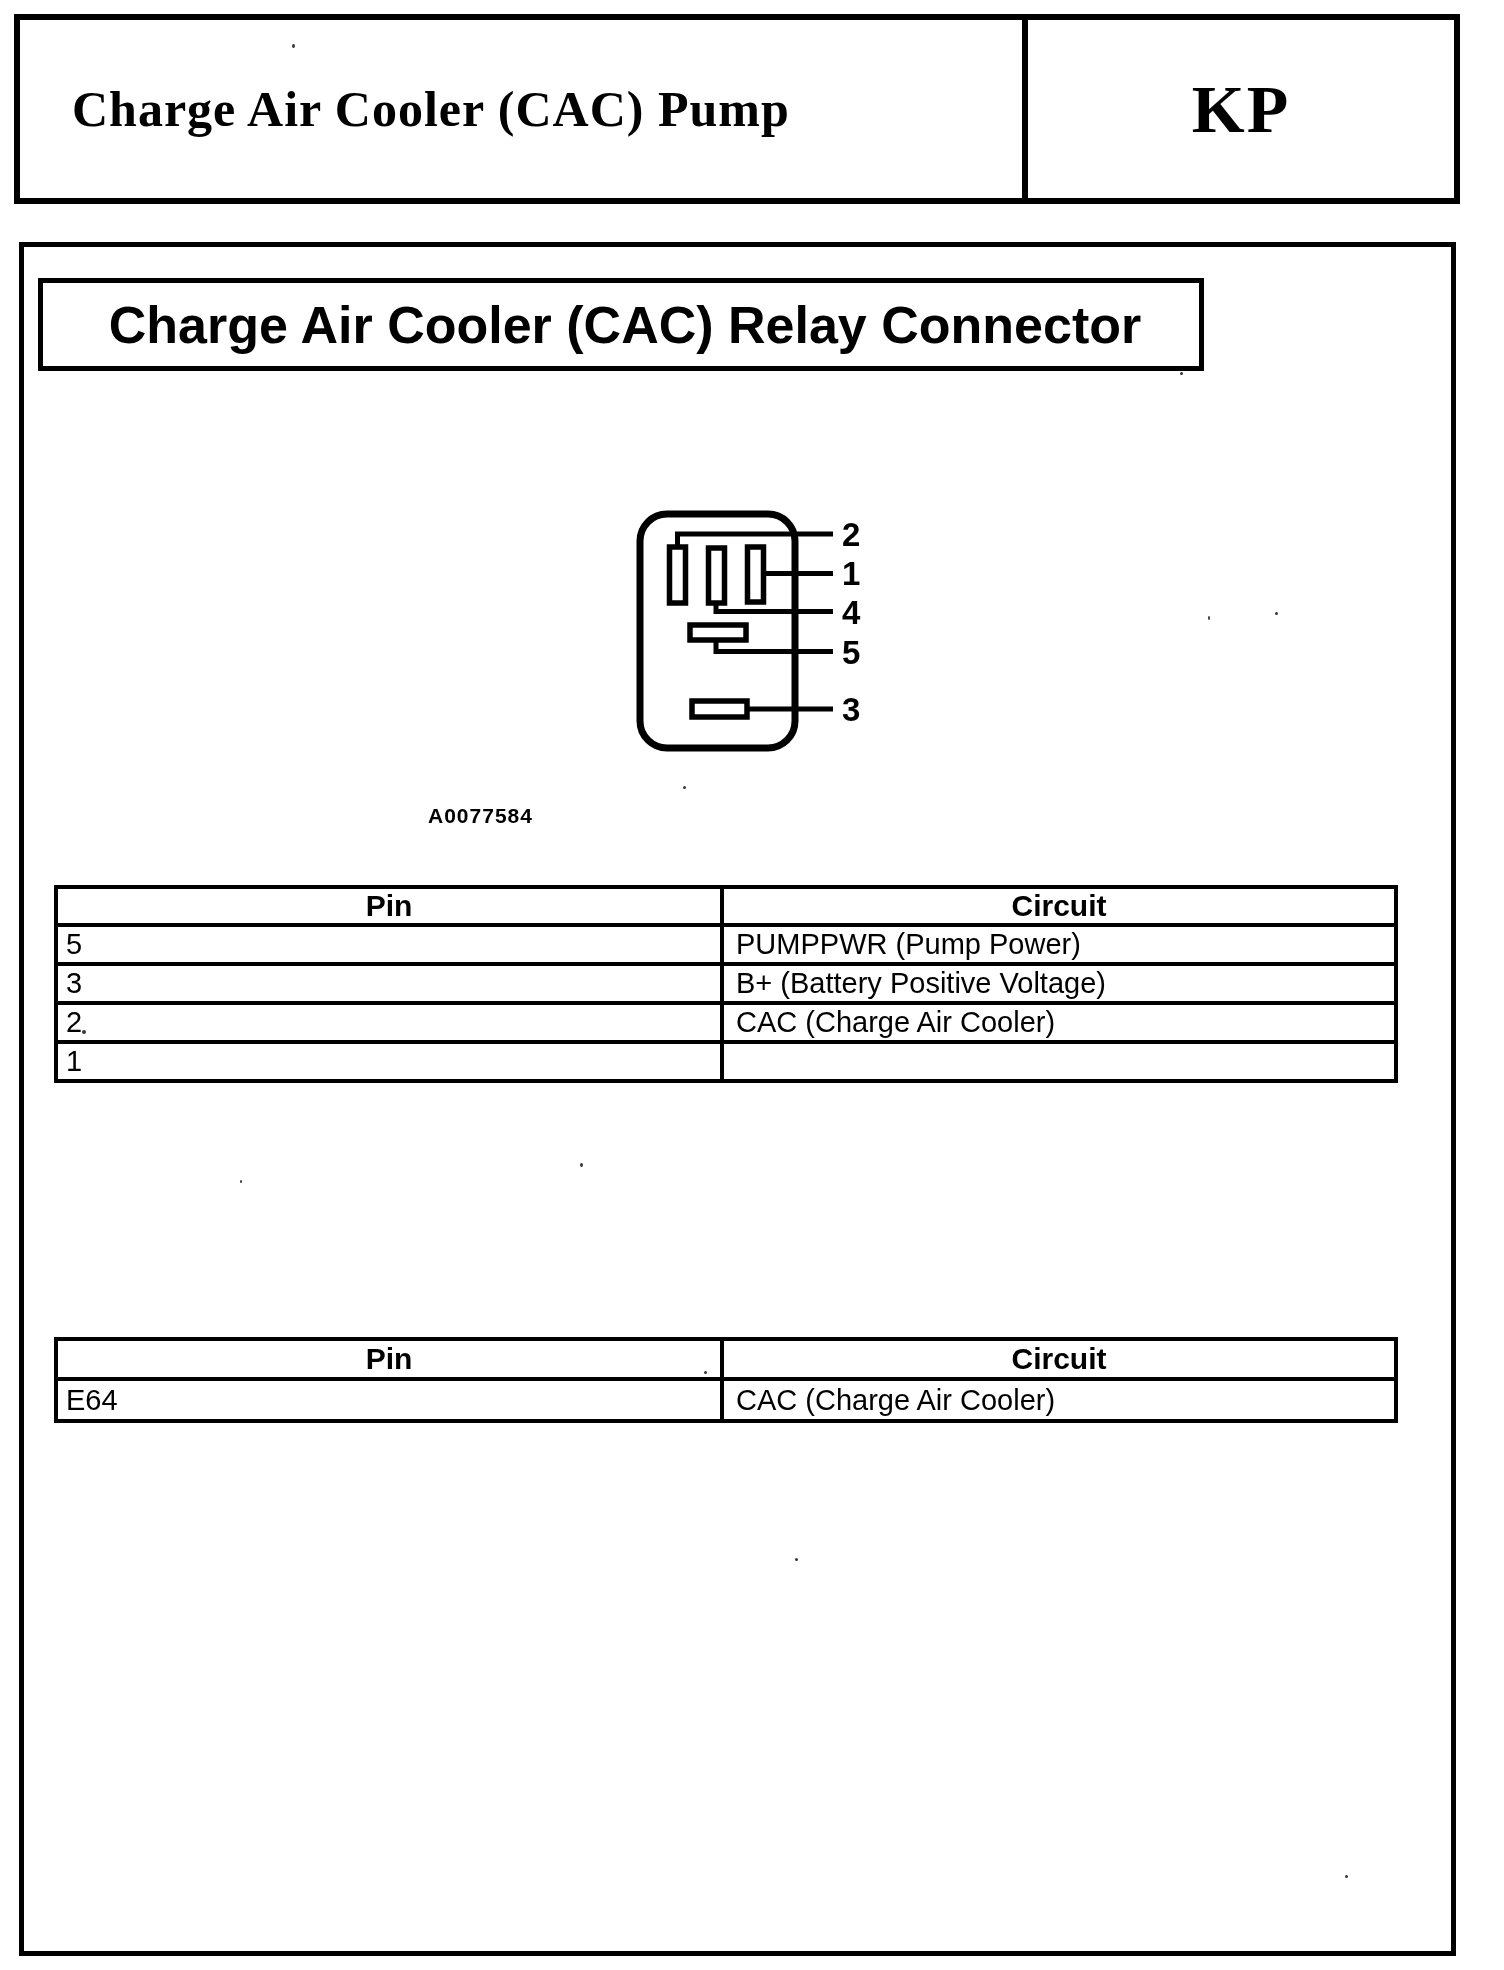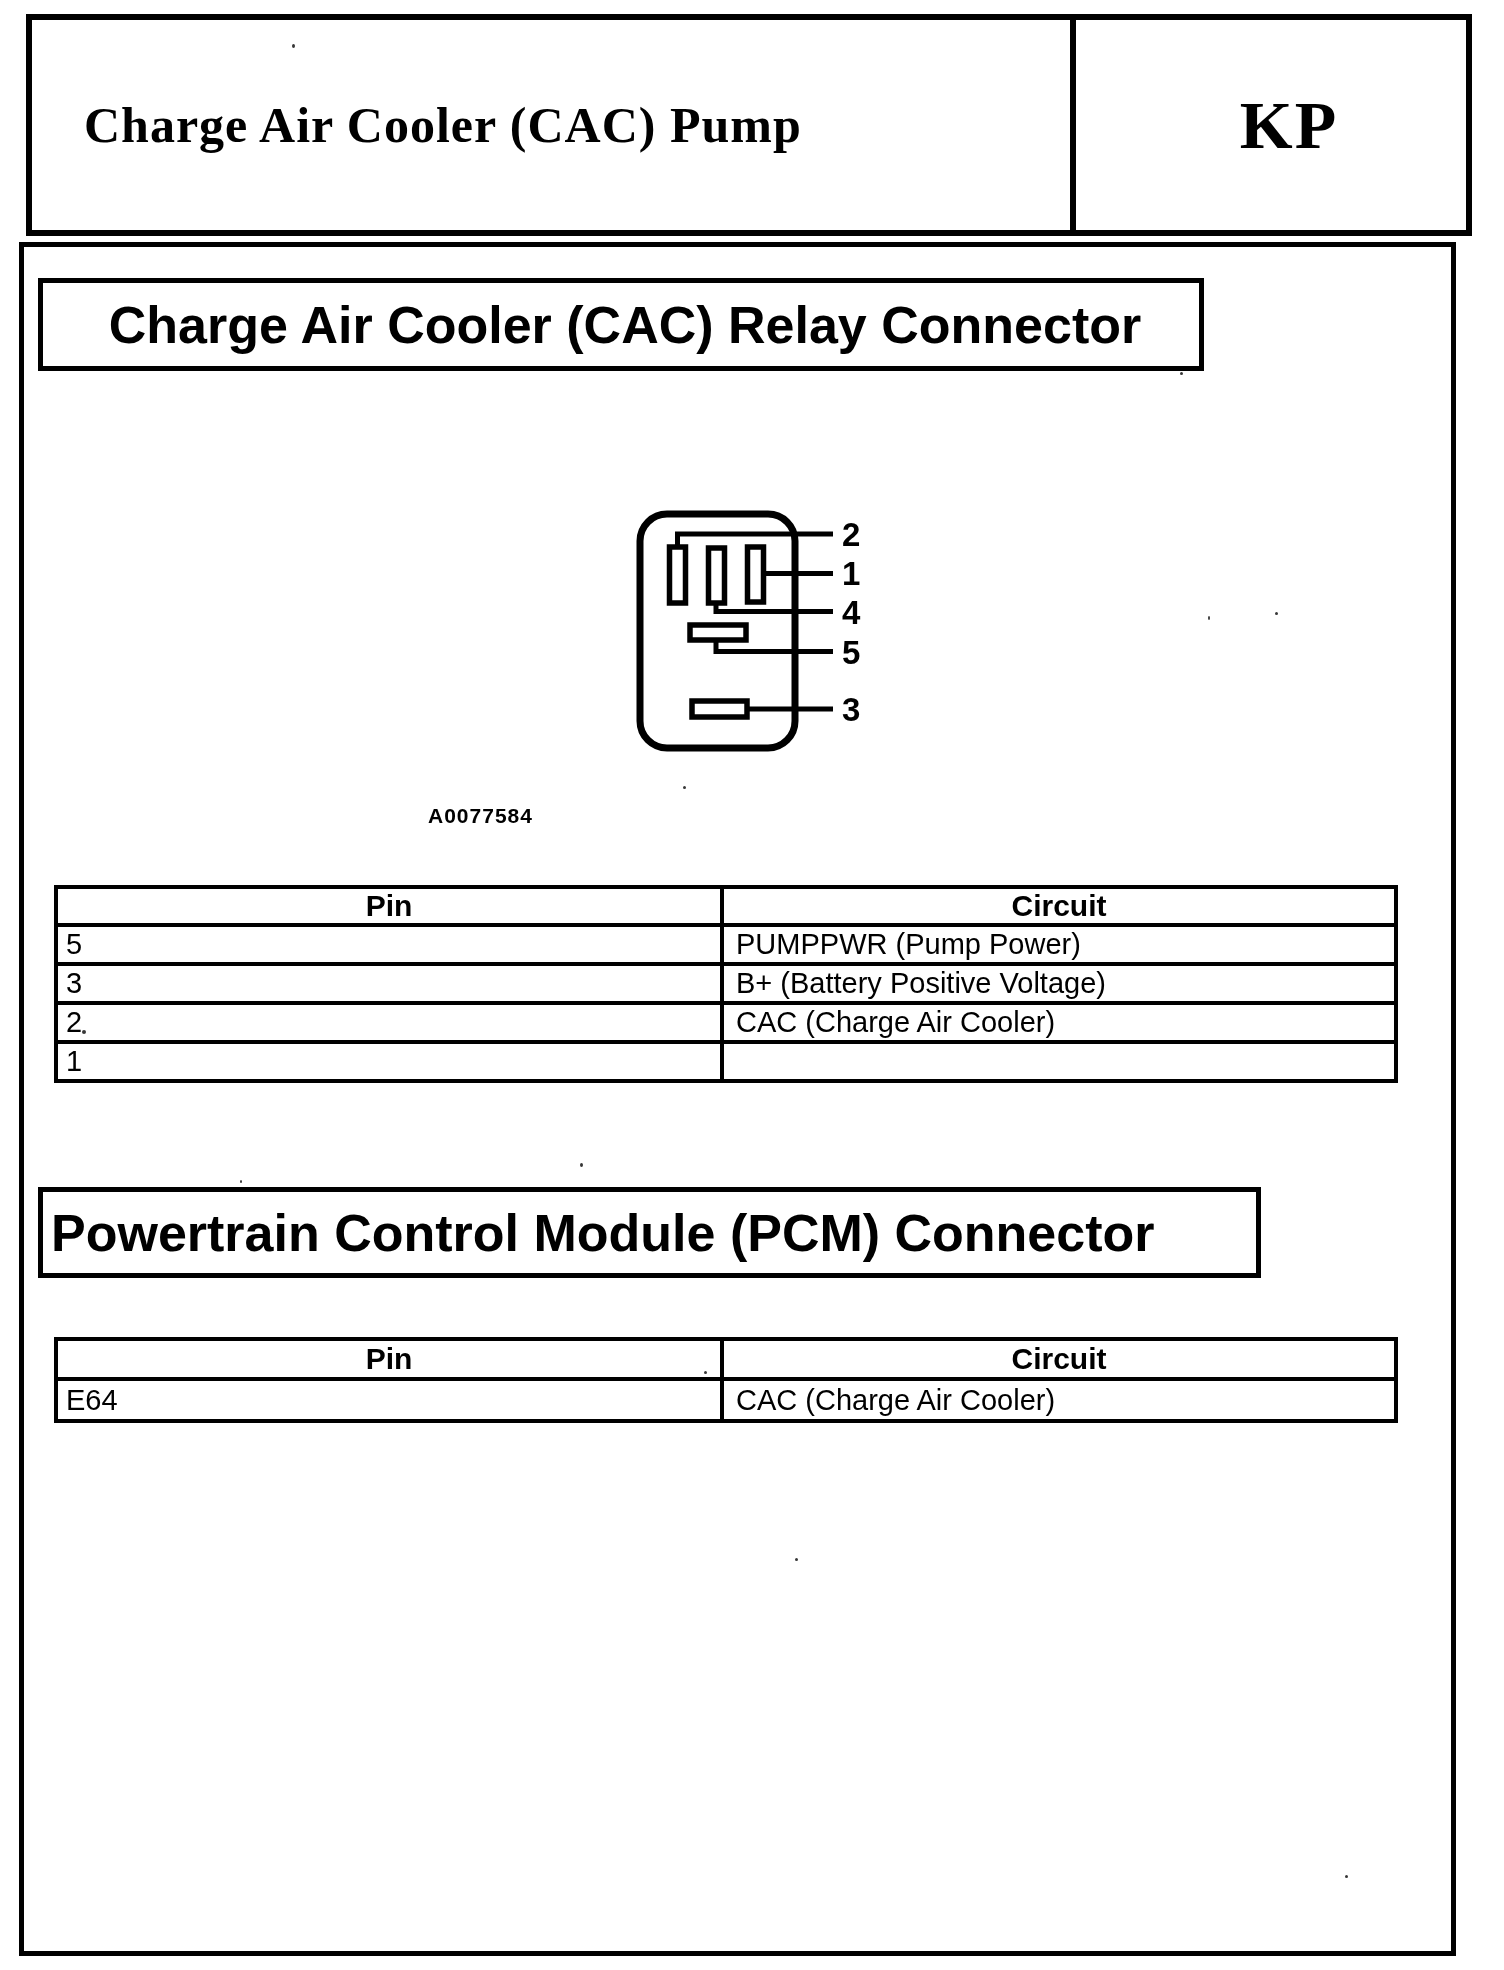--- a/index.html
+++ b/index.html
@@ -6,24 +6,23 @@
   .page{
     position:relative;
     width:1504px;height:1970px;
     background:#ffffff;
     font-family:"Liberation Sans","DejaVu Sans",sans-serif;
     color:#000;
     overflow:hidden;
   }
   
   .hdr-box{
-    position:absolute;left:26px;top:14px;width:1446px;height:222px;
+    position:absolute;left:14px;top:14px;width:1446px;height:190px;
     border:6px solid #000;box-sizing:border-box;
     display:flex;
-    gap:36px;
   }
   .hdr-title-cell{
     width:1002px;display:flex;align-items:center;
     padding-left:52px;box-sizing:border-box;
   }
   .hdr-title{
     font-family:"Liberation Serif","DejaVu Serif",serif;
     font-weight:bold;font-size:50px;letter-spacing:1px;white-space:nowrap;
   }
   .hdr-divider{width:6px;background:#000;}
@@ -147,23 +146,20 @@
     </div>
     <div class="trow">
       <div class="tcell-pin">2</div>
       <div class="tcell-circuit">CAC (Charge Air Cooler)</div>
     </div>
     <div class="trow">
       <div class="tcell-pin">1</div>
     </div>
   </div>
 
-  <div class="sect-box pcm">
-    <span class="sect-title">Powertrain Control Module (PCM) Connector</span>
-  </div>
 
   <div class="pin-table t2">
     <div class="trow thead-row">
       <div class="tcell-pin">Pin</div>
       <div class="tcell-circuit">Circuit</div>
     </div>
     <div class="trow">
       <div class="tcell-pin">E64</div>
       <div class="tcell-circuit">CAC (Charge Air Cooler)</div>
     </div>

